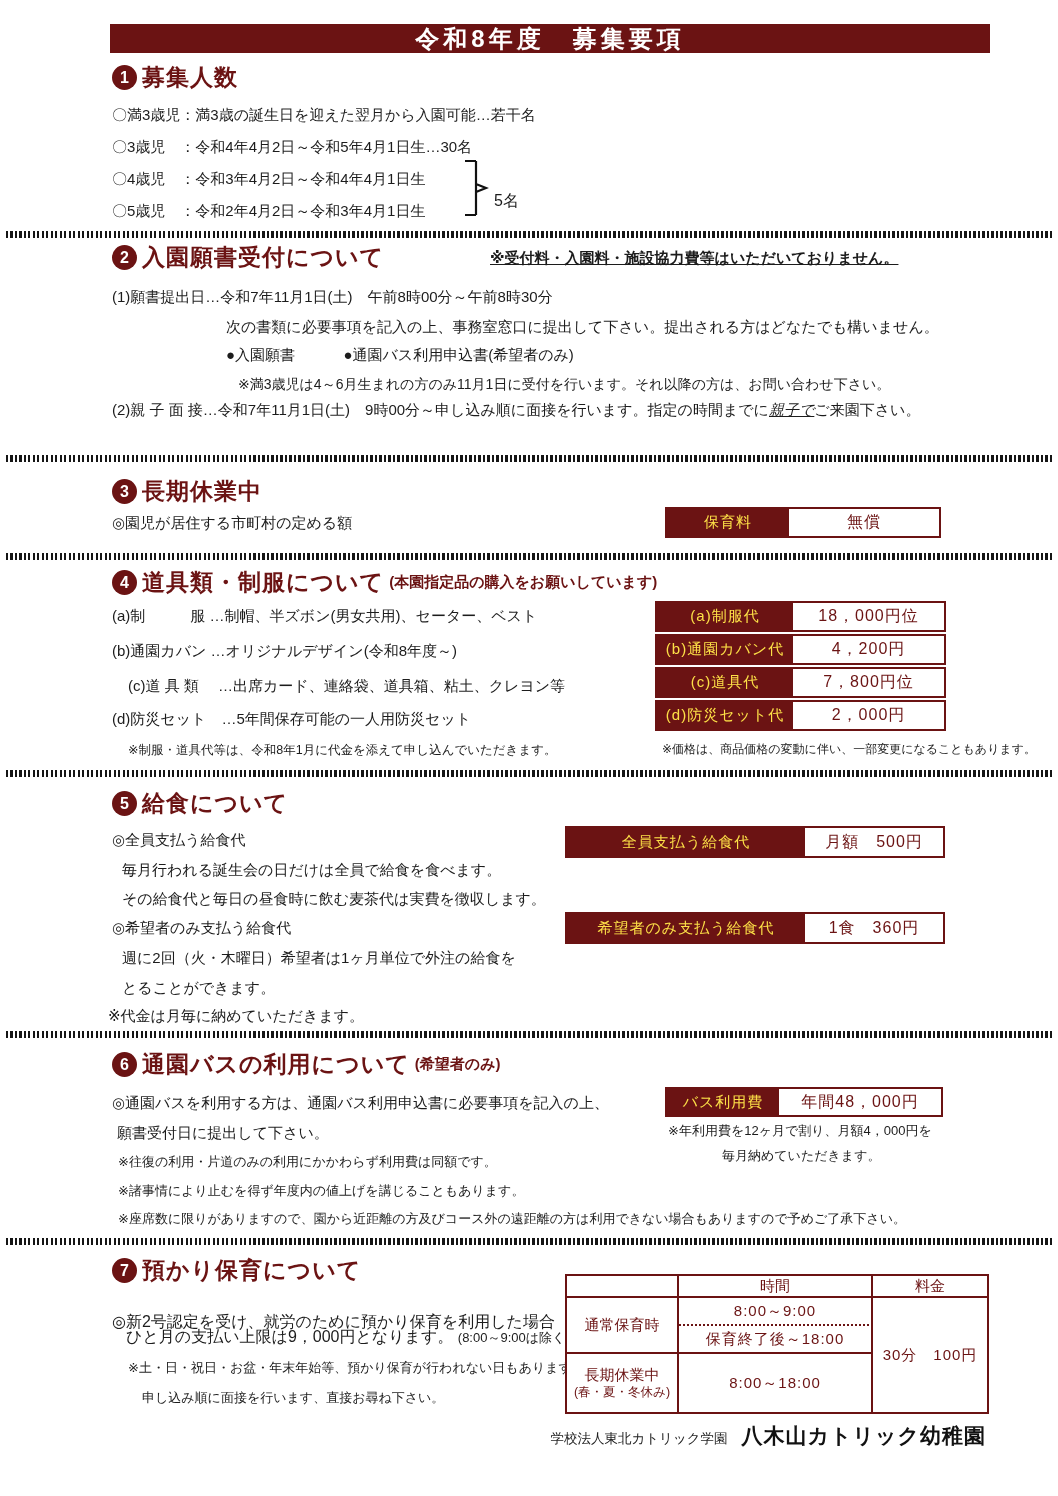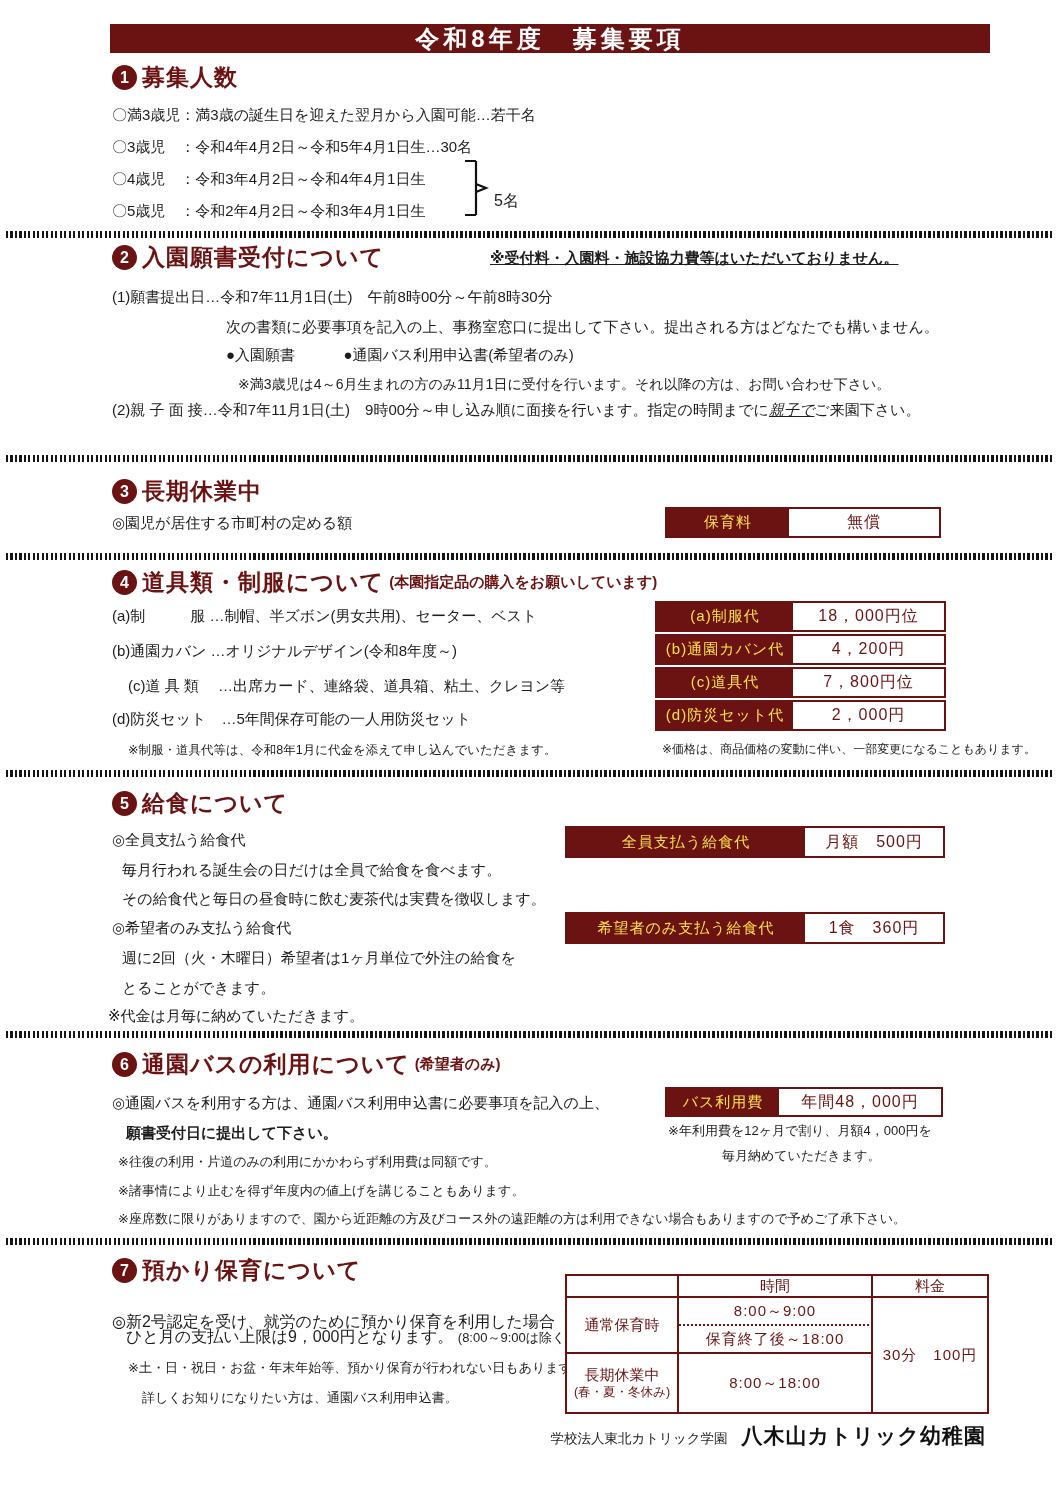--- a/index.html
+++ b/index.html
@@ -170,21 +170,21 @@
   <div class="abs t15" style="left:108px;top:1007px;">※代金は月毎に納めていただきます。</div>
 
   <div class="sep" style="top:1031px;"></div>
 
   <div class="sec-head" style="left:112px;top:1049px;">
     <span class="secnum">6</span>
     <span>通園バスの利用について</span>
     <span class="head-sub">(希望者のみ)</span>
   </div>
   <div class="abs t15" style="left:112px;top:1094px;">◎通園バスを利用する方は、通園バス利用申込書に必要事項を記入の上、</div>
-  <div class="abs t15" style="left:126px;top:1124px;font-weight:bold;">願書受付日に提出して下さい。</div>
+  <div class="abs t15" style="left:117px;top:1124px;">願書受付日に提出して下さい。</div>
   <div class="kv" style="left:665px;top:1087px;width:274px;height:26px;">
     <span class="k" style="width:112px;">バス利用費</span>
     <span class="v">年間48，000円</span>
   </div>
   <div class="abs t13" style="left:668px;top:1122px;">※年利用費を12ヶ月で割り、月額4，000円を</div>
   <div class="abs t13" style="left:688px;top:1147px;margin-left:34px;">毎月納めていただきます。</div>
   <div class="abs t13" style="left:118px;top:1153px;">※往復の利用・片道のみの利用にかかわらず利用費は同額です。</div>
   <div class="abs t13" style="left:118px;top:1182px;">※諸事情により止むを得ず年度内の値上げを講じることもあります。</div>
   <div class="abs t13" style="left:118px;top:1210px;">※座席数に限りがありますので、園から近距離の方及びコース外の遠距離の方は利用できない場合もありますので予めご了承下さい。</div>
 
@@ -193,21 +193,21 @@
   <div class="sec-head" style="left:112px;top:1255px;">
     <span class="secnum">7</span>
     <span>預かり保育について</span>
   </div>
   <div class="abs t16" style="left:112px;top:1297px;">◎新2号認定を受け、就労のために預かり保育を利用した場合</div>
   <div class="abs" style="left:126px;top:1327px;">
     <span class="t16">ひと月の支払い上限は9，000円となります。</span>
     <span class="t13">(8:00～9:00は除く)</span>
   </div>
   <div class="abs t13" style="left:128px;top:1359px;">※土・日・祝日・お盆・年末年始等、預かり保育が行われない日もあります。</div>
-  <div class="abs t13" style="left:142px;top:1389px;">詳しくお知りになりたい方は、通園バス利用申込書。</div>
+  <div class="abs t13" style="left:142px;top:1389px;">申し込み順に面接を行います、直接お尋ね下さい。</div>
 
   <div class="care-table">
     <div class="bR bB" style="grid-column:1;grid-row:1;"></div>
     <div class="bR bB" style="grid-column:2;grid-row:1;">時間</div>
     <div class="bB" style="grid-column:3;grid-row:1;">料金</div>
 
     <div class="bR bB" style="grid-column:1;grid-row:2 / span 2;">通常保育時</div>
     <div class="bR bBdot time-cell" style="grid-column:2;grid-row:2;">8:00～9:00</div>
     <div class="bR bB time-cell" style="grid-column:2;grid-row:3;">保育終了後～18:00</div>
 

